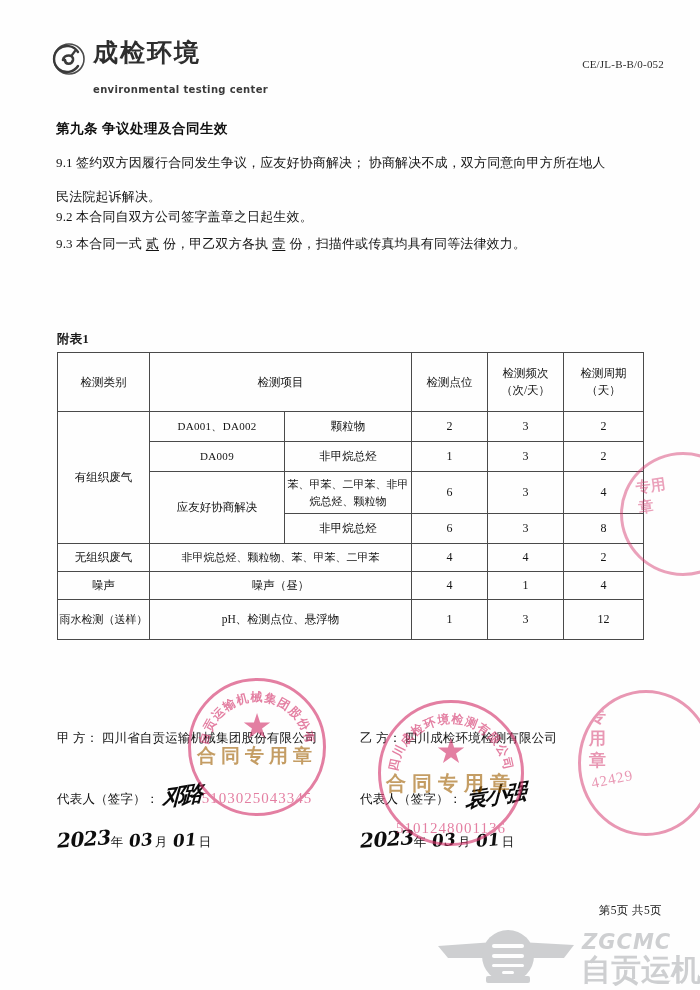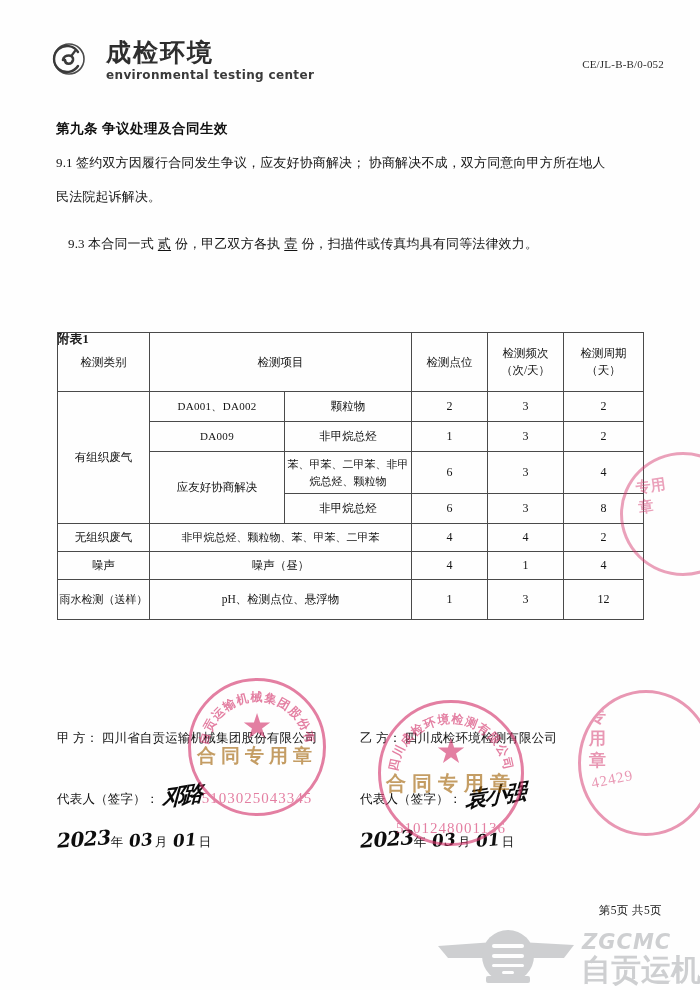--- a/index.html
+++ b/index.html
@@ -26,21 +26,21 @@
     left: 0;
     width: 700px;
     height: 48px;
   }
   #logo-block {
     position: absolute;
     left: 52px;
     top: 0px;
     display: flex;
     align-items: flex-start;
-    gap: 20px;
+    gap: 7px;
   }
   #logo-mark {
     width: 34px;
     height: 34px;
     position: relative;
     flex: none;
     margin-top: 2px;
   }
   #logo-mark svg { display: block; }
   #logo-text-wrap {
@@ -51,25 +51,25 @@
   #logo-cn {
     font-family: "DejaVu Sans", "Liberation Sans", sans-serif;
     font-size: 25px;
     font-weight: bold;
     letter-spacing: 2px;
     color: #2e2e2e;
     white-space: nowrap;
   }
   #logo-en {
     font-family: "DejaVu Sans", "Liberation Sans", sans-serif;
-    font-size: 12px;
+    font-size: 10px;
     font-weight: bold;
     letter-spacing: 0.35px;
     color: #3a3a3a;
-    margin-top: 4px;
+    margin-top: 20px;
     white-space: nowrap;
   }
   #doc-code {
     position: absolute;
     right: 36px;
     top: 18px;
     font-family: "Liberation Serif", serif;
     font-size: 11px;
     color: #2b2b2b;
     letter-spacing: 0.2px;
@@ -88,40 +88,40 @@
   .para {
     position: absolute;
     left: 56px;
     font-size: 13px;
     line-height: 34px;
     color: #141414;
     letter-spacing: 0.15px;
   }
   #para-91 { top: 146px; width: 556px; }
   #para-92 { top: 200px; }
-  #para-93 { top: 227px; margin-left: 12px; }
+  #para-93 { top: 227px; }
   .fill {
     text-decoration: underline;
     text-underline-offset: 2px;
     padding: 0 4px;
   }
 
   
   #table-caption {
     position: absolute;
     left: 57px;
     top: 331px;
     font-size: 12.5px;
     font-weight: bold;
     letter-spacing: 0.3px;
   }
   #tbl {
     position: absolute;
     left: 57px;
-    top: 332px;
+    top: 352px;
     width: 586px;
     border-collapse: collapse;
     table-layout: fixed;
     font-size: 11.5px;
     padding-left: 26px;
   }
   #tbl td, #tbl th {
     border: 1px solid #4a4a4a;
     text-align: center;
     vertical-align: middle;
@@ -360,20 +360,21 @@
         <span id="logo-en">environmental testing center</span>
       </div>
     </div>
     <div id="doc-code">CE/JL-B-B/0-052</div>
   </div>
 
   <div id="clause-title">第九条  争议处理及合同生效</div>
 
   <div class="para" id="para-91">9.1 签约双方因履行合同发生争议，应友好协商解决；  协商解决不成，双方同意向甲方所在地人民法院起诉解决。</div>
 
+  <div class="para" id="para-92">9.2 本合同自双方公司签字盖章之日起生效。</div>
 
   <div class="para" id="para-93">
     <span>9.3 本合同一式</span><span class="fill">贰</span><span>份，甲乙双方各执</span><span class="fill">壹</span><span>份，扫描件或传真均具有同等法律效力。</span>
   </div>
 
   <div id="table-caption">附表1</div>
 
   <table id="tbl">
     <colgroup>
       <col style="width:92px">

